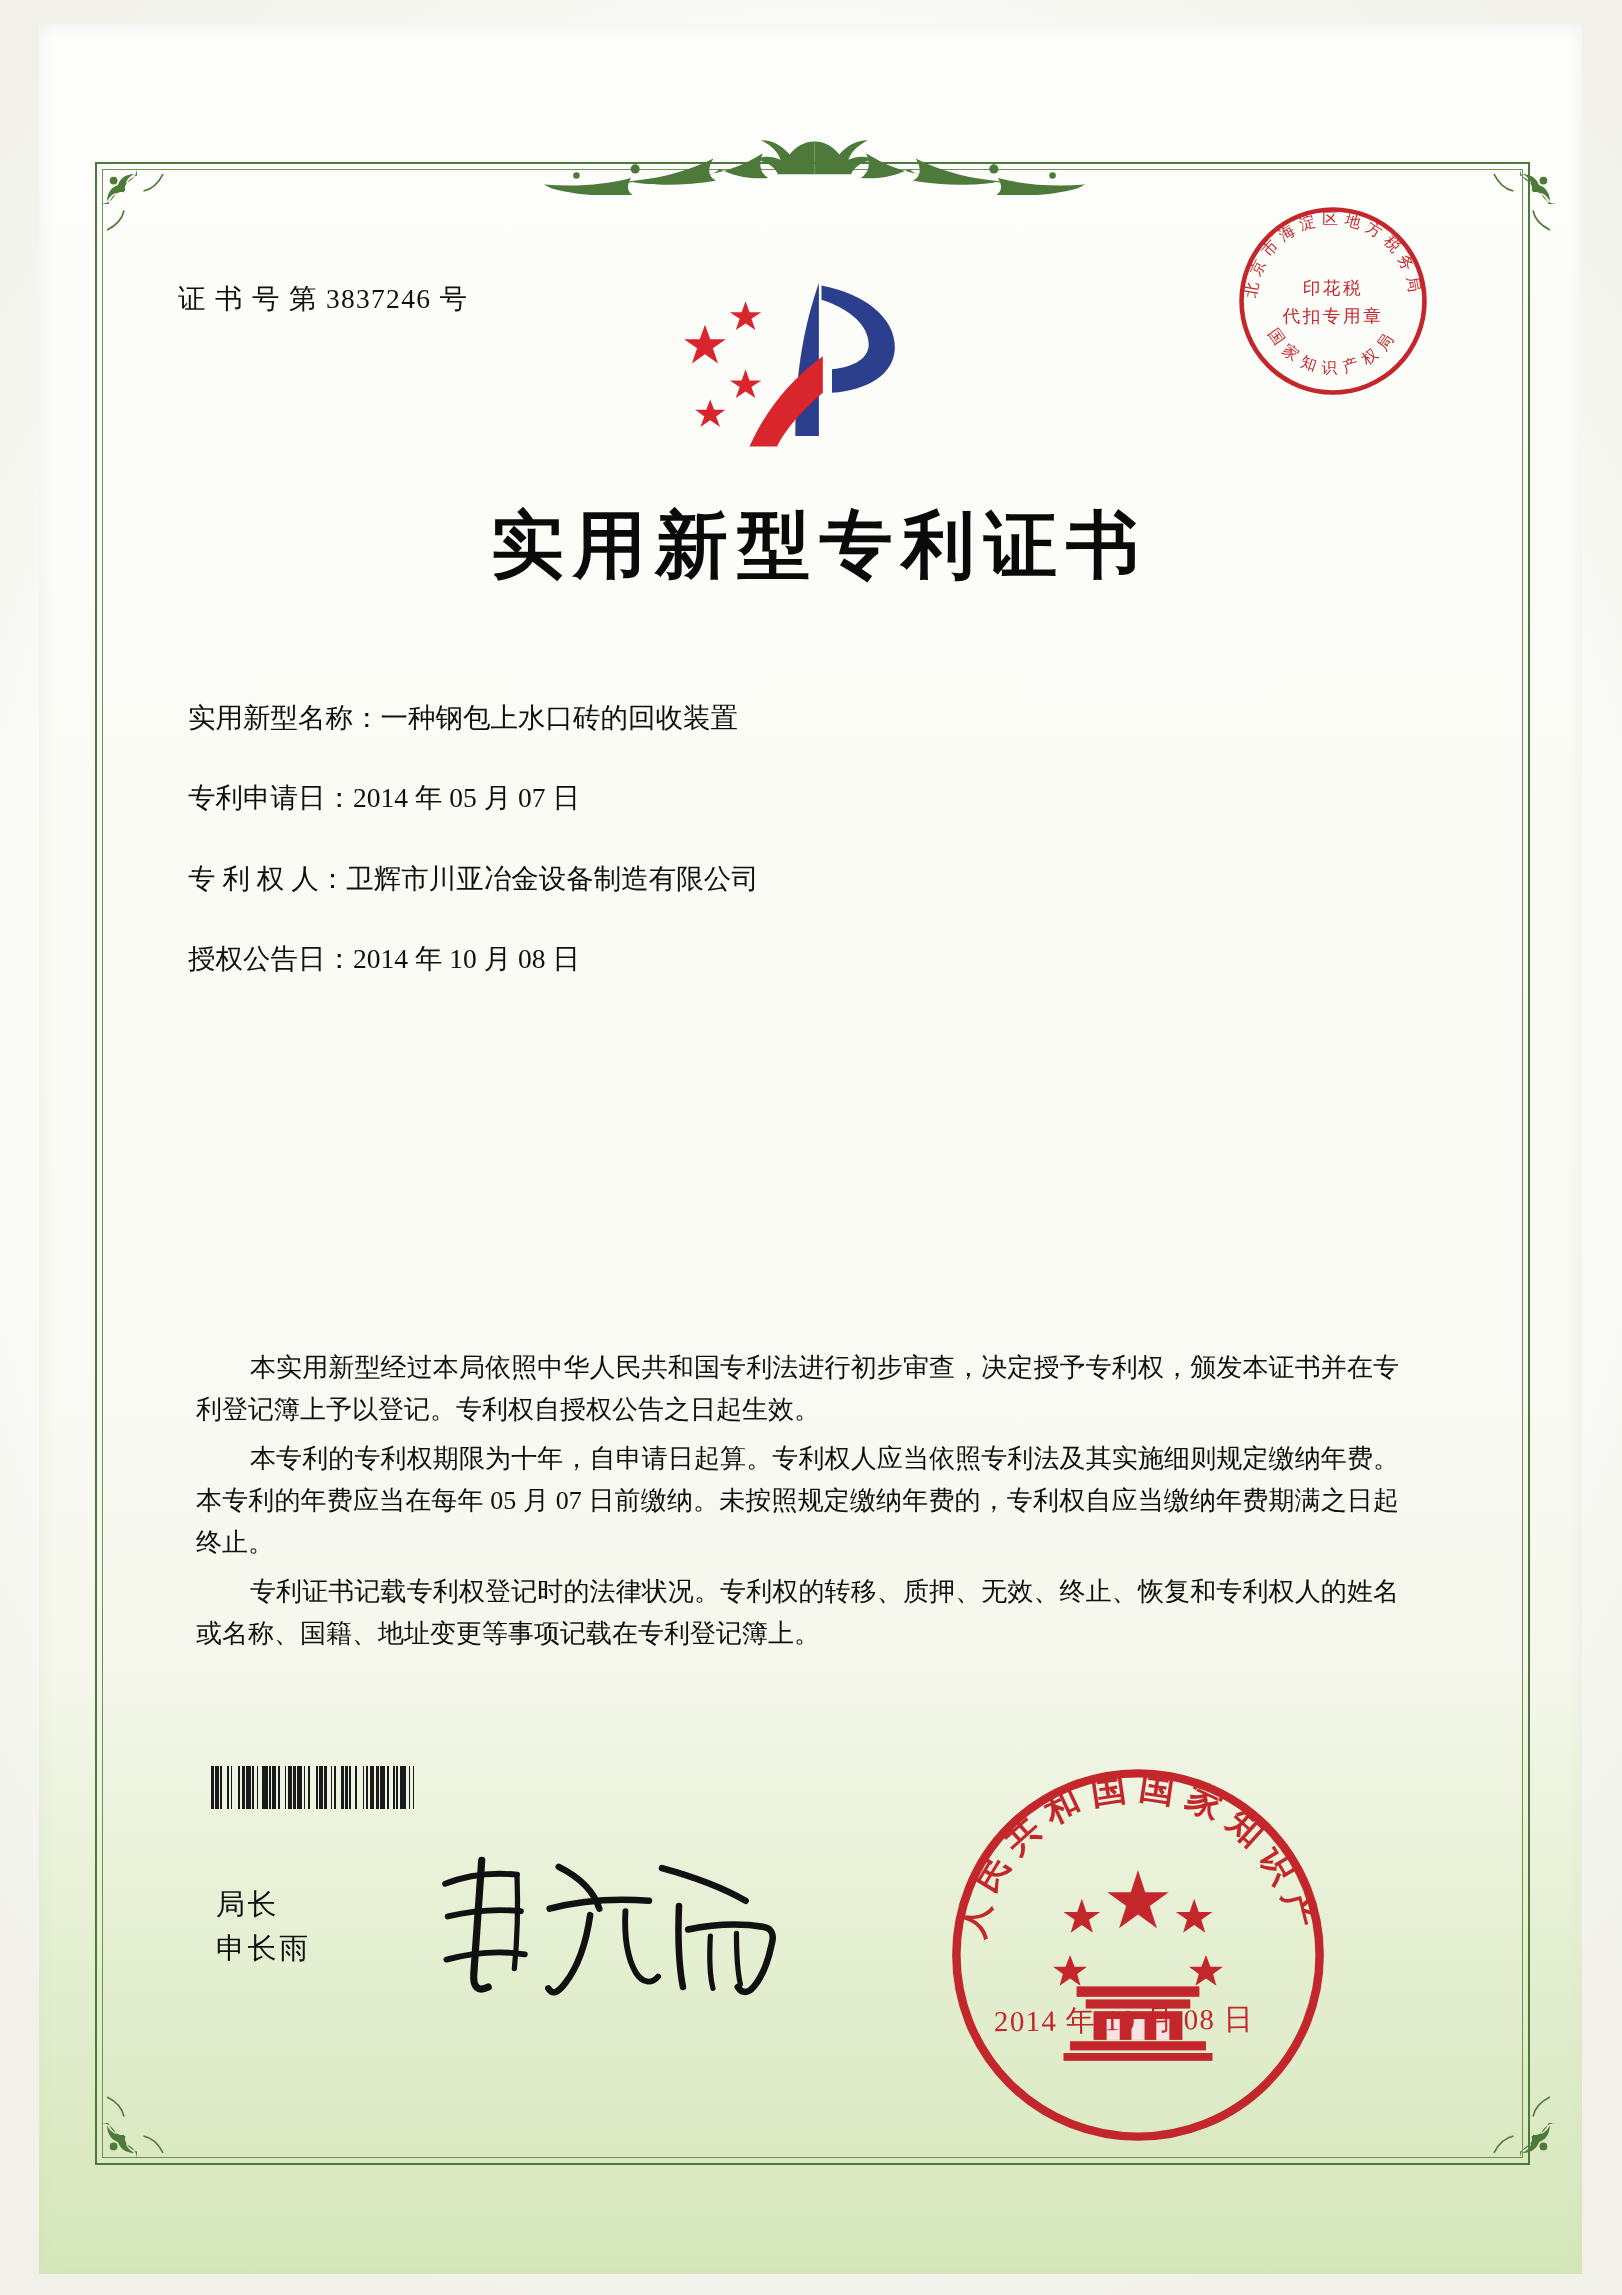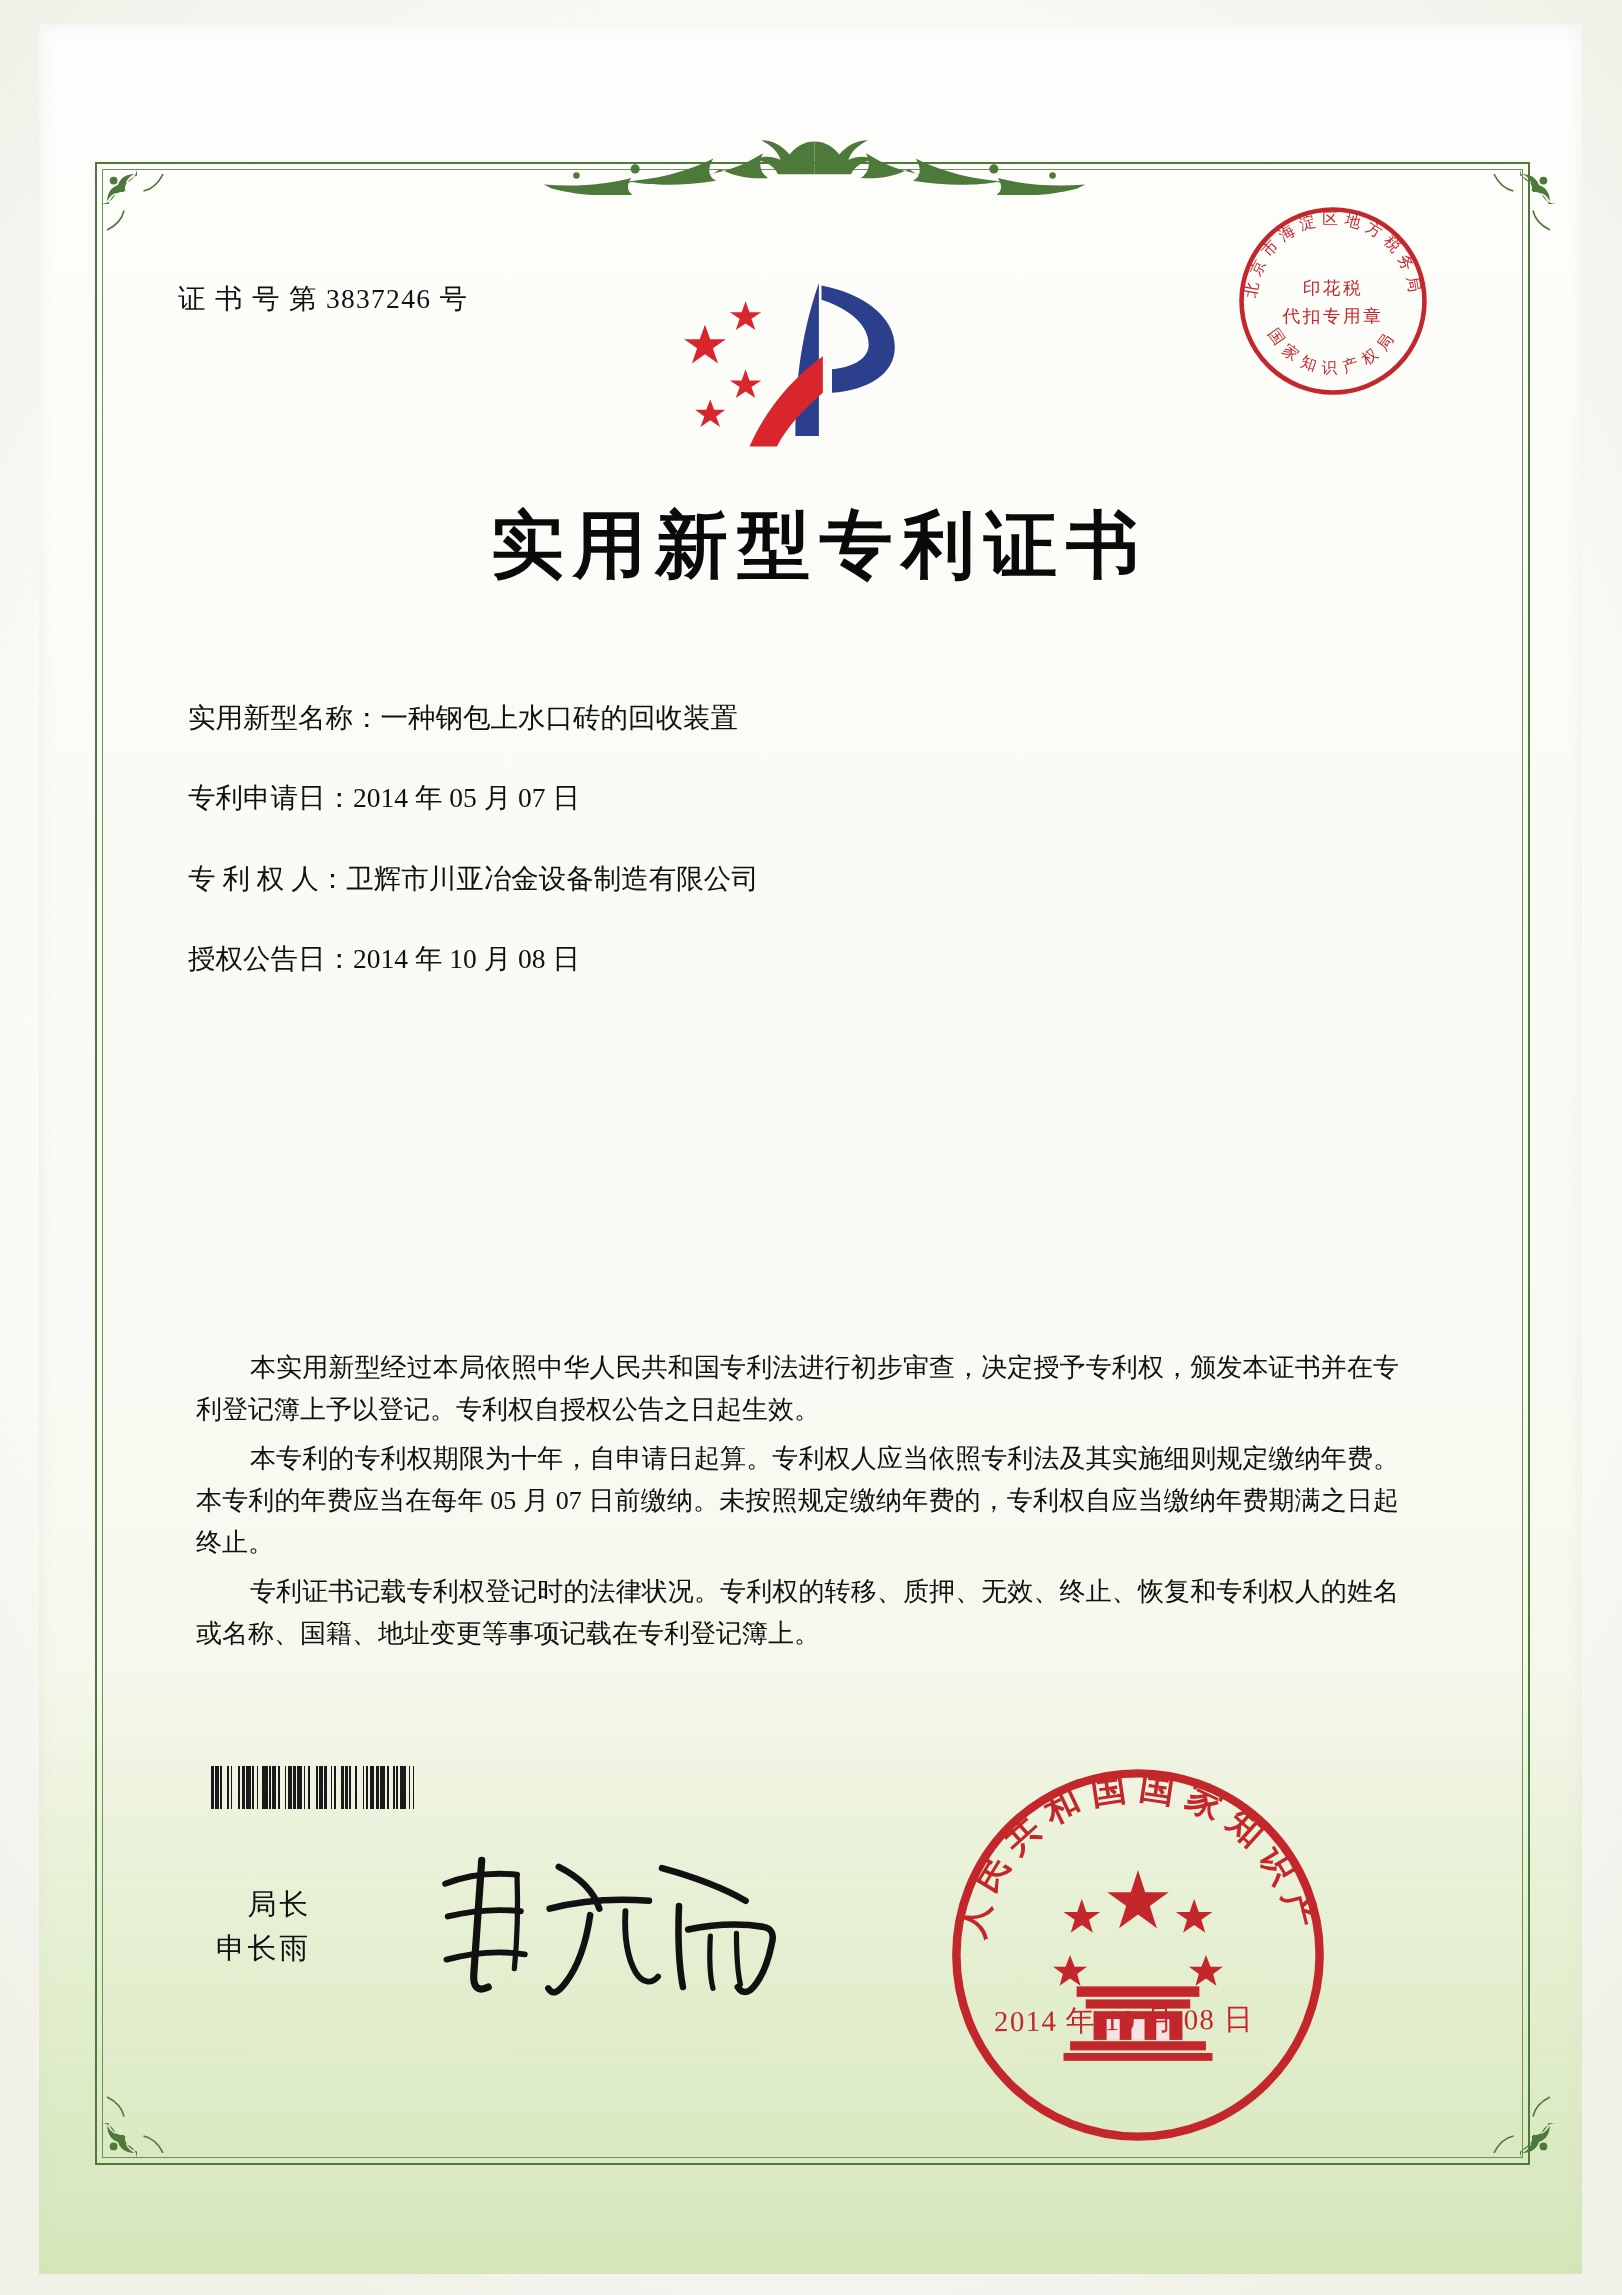--- a/index.html
+++ b/index.html
@@ -184,21 +184,20 @@
 
   
   #sig-label {
     position: absolute;
     left: 216px;
     top: 1883px;
     font-size: 29px;
     line-height: 1.5;
     color: #111;
     letter-spacing: 2.6px;
-    text-align: right;
   }
   #signature {
     position: absolute;
     left: 419px;
     top: 1838px;
     width: 405px;
     height: 170px;
     color: #111;
   }
   #signature svg { width:100%; height:100%; display:block; }

